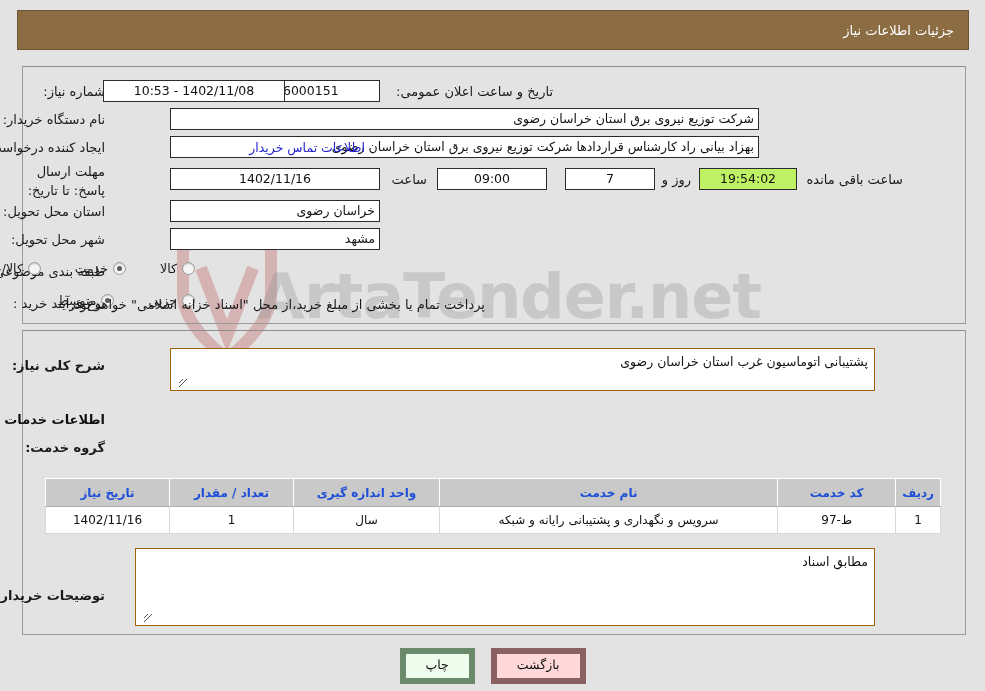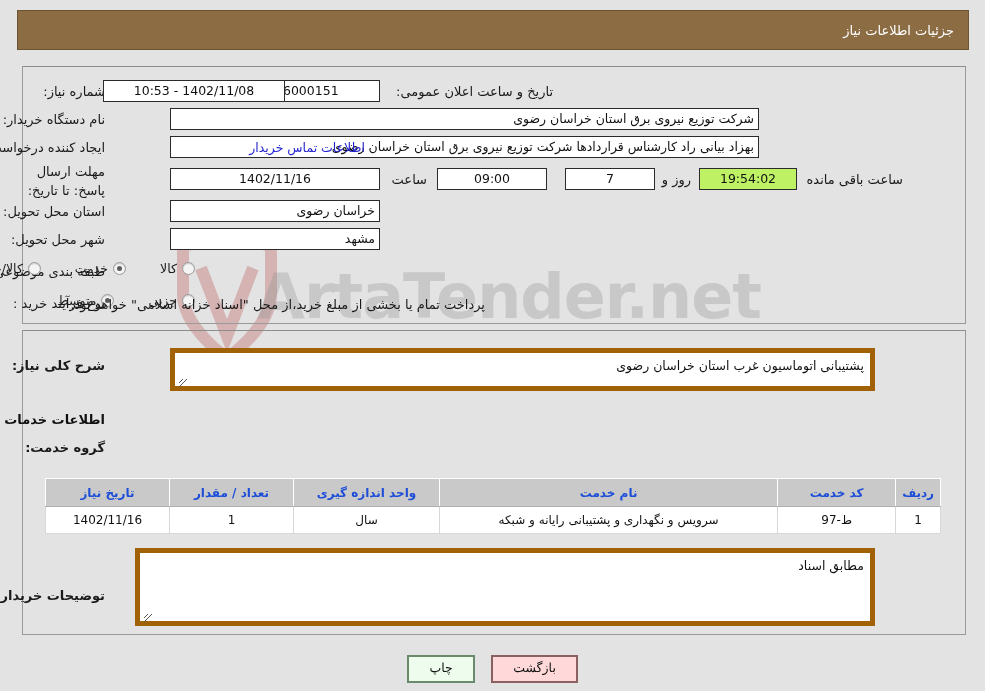--- a/index.html
+++ b/index.html
@@ -153,21 +153,21 @@
   .rdo-label {
     font-size: 12.5px;
     color: #1a1a1a;
     white-space: nowrap;
   }
 
   
   .ta {
     position: absolute;
     background: #ffffff;
-    border: 5px solid #a16207;
+    border: 1px solid #a16207;
     font-size: 12.5px;
     color: #111;
     padding: 4px 6px;
     z-index: 4;
     overflow: hidden;
     line-height: 1.45;
     resize: none;
   }
   .ta-grip {
     position: absolute;
@@ -228,27 +228,26 @@
     display: flex;
     flex-direction: row;
     justify-content: center;
     align-items: center;
     gap: 16px;
     z-index: 5;
   }
   .btn {
     font-size: 12.5px;
     color: #111;
-    border: 2px solid #000000;
+    border: 6px solid #000000;
     padding: 4px 20px 5px 20px;
     cursor: pointer;
     line-height: 1.2;
     min-width: 68px;
     text-align: center;
-    margin-top: 7px;
   }
   .btn.back  { background: #ffd9d9; border-color: #8a6060; }
   .btn.print { background: #eefcee; border-color: #6b8a6b; }
 </style>
 </head>
 <body>
 
 <div id="page">
 
   <div id="watermark">

